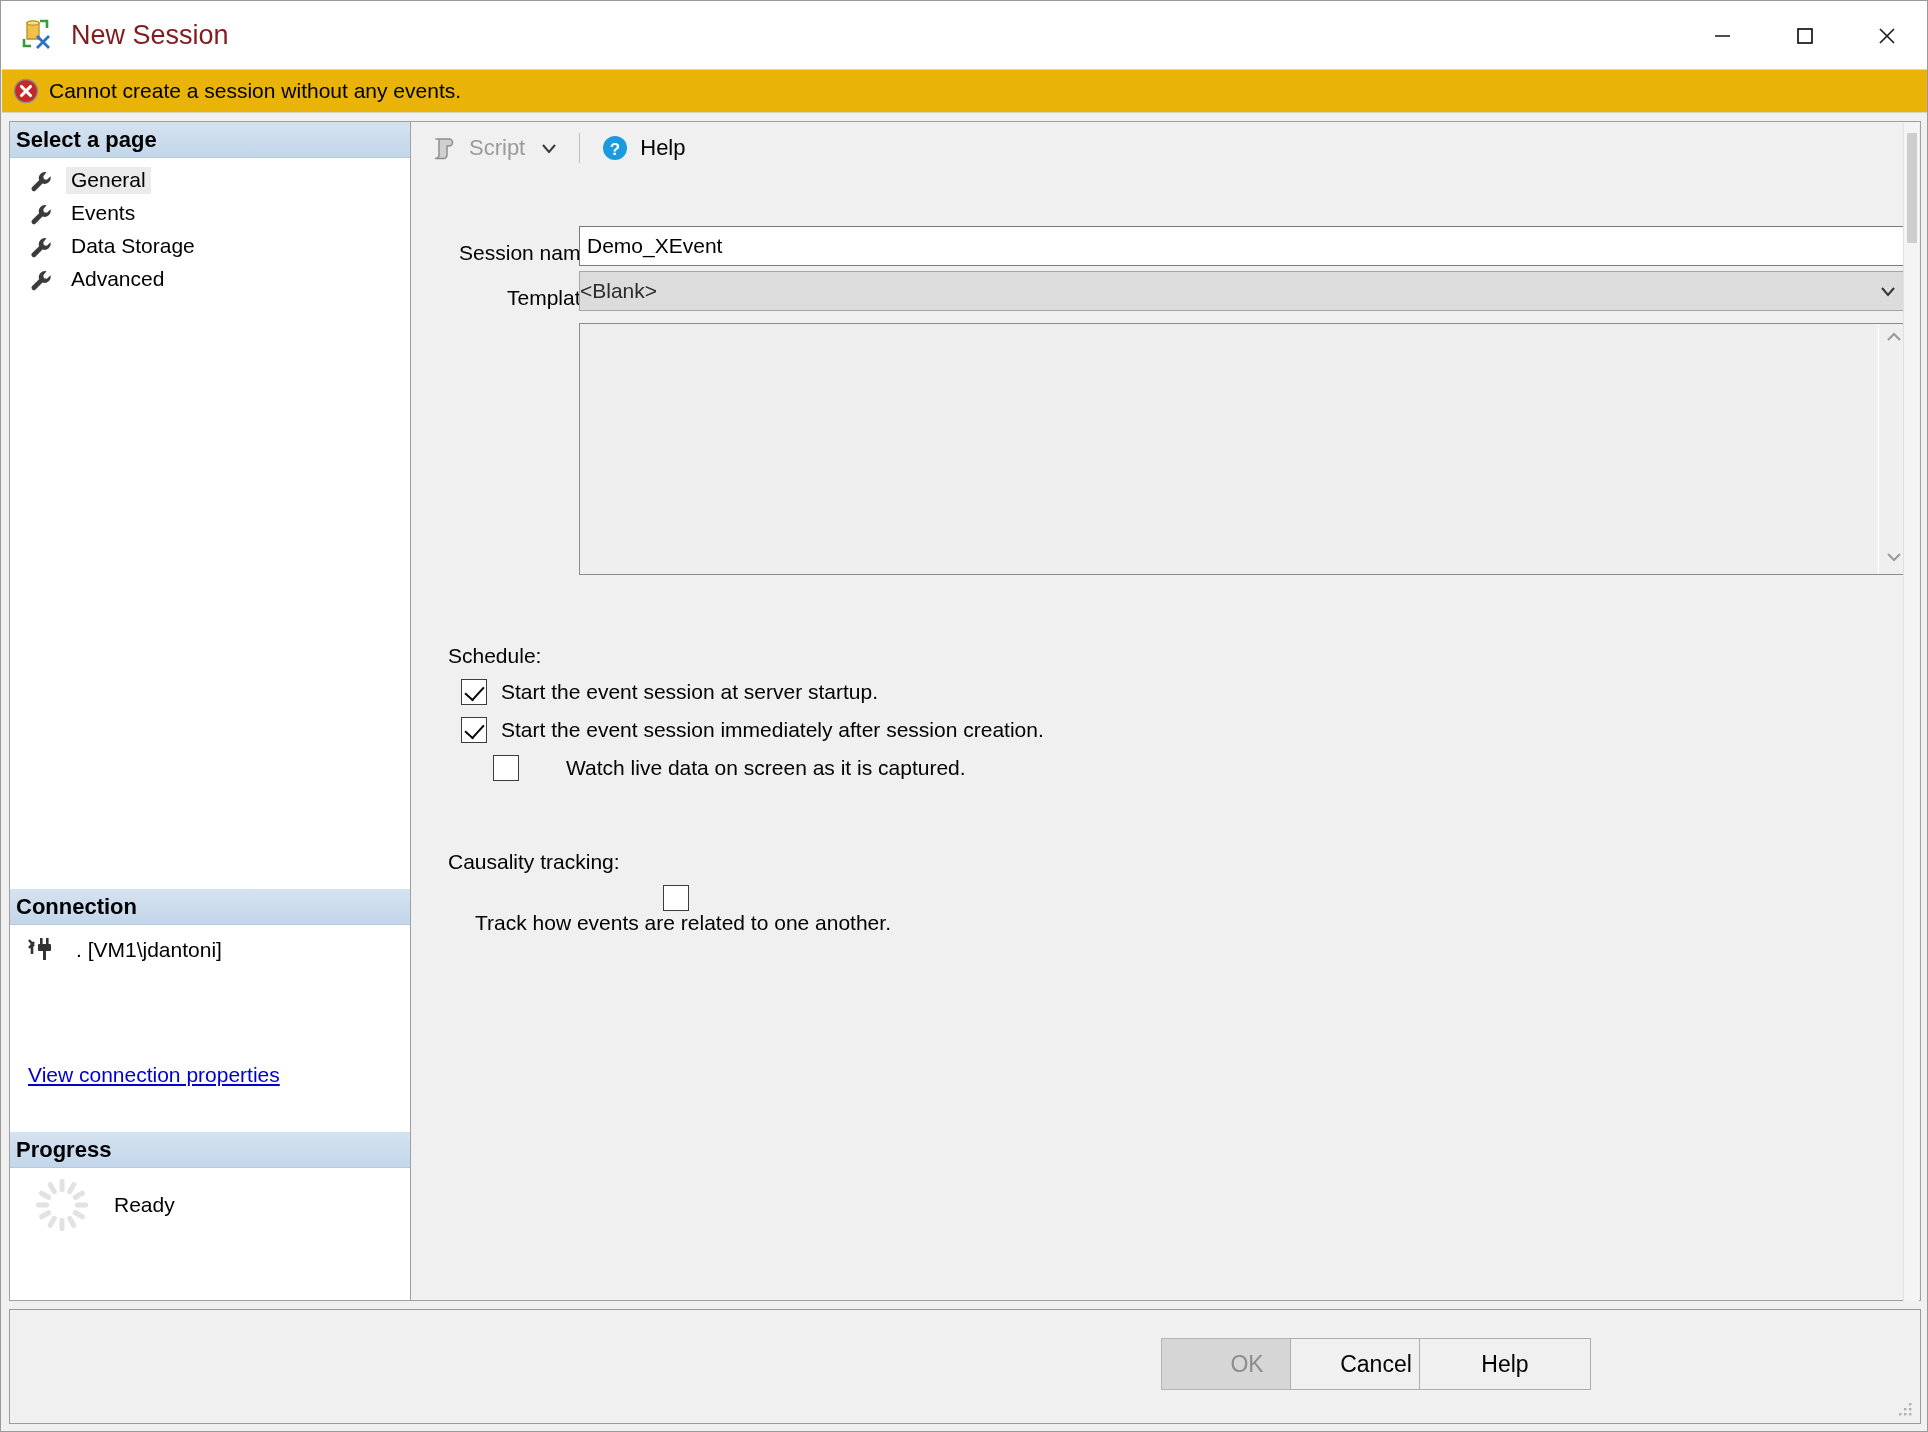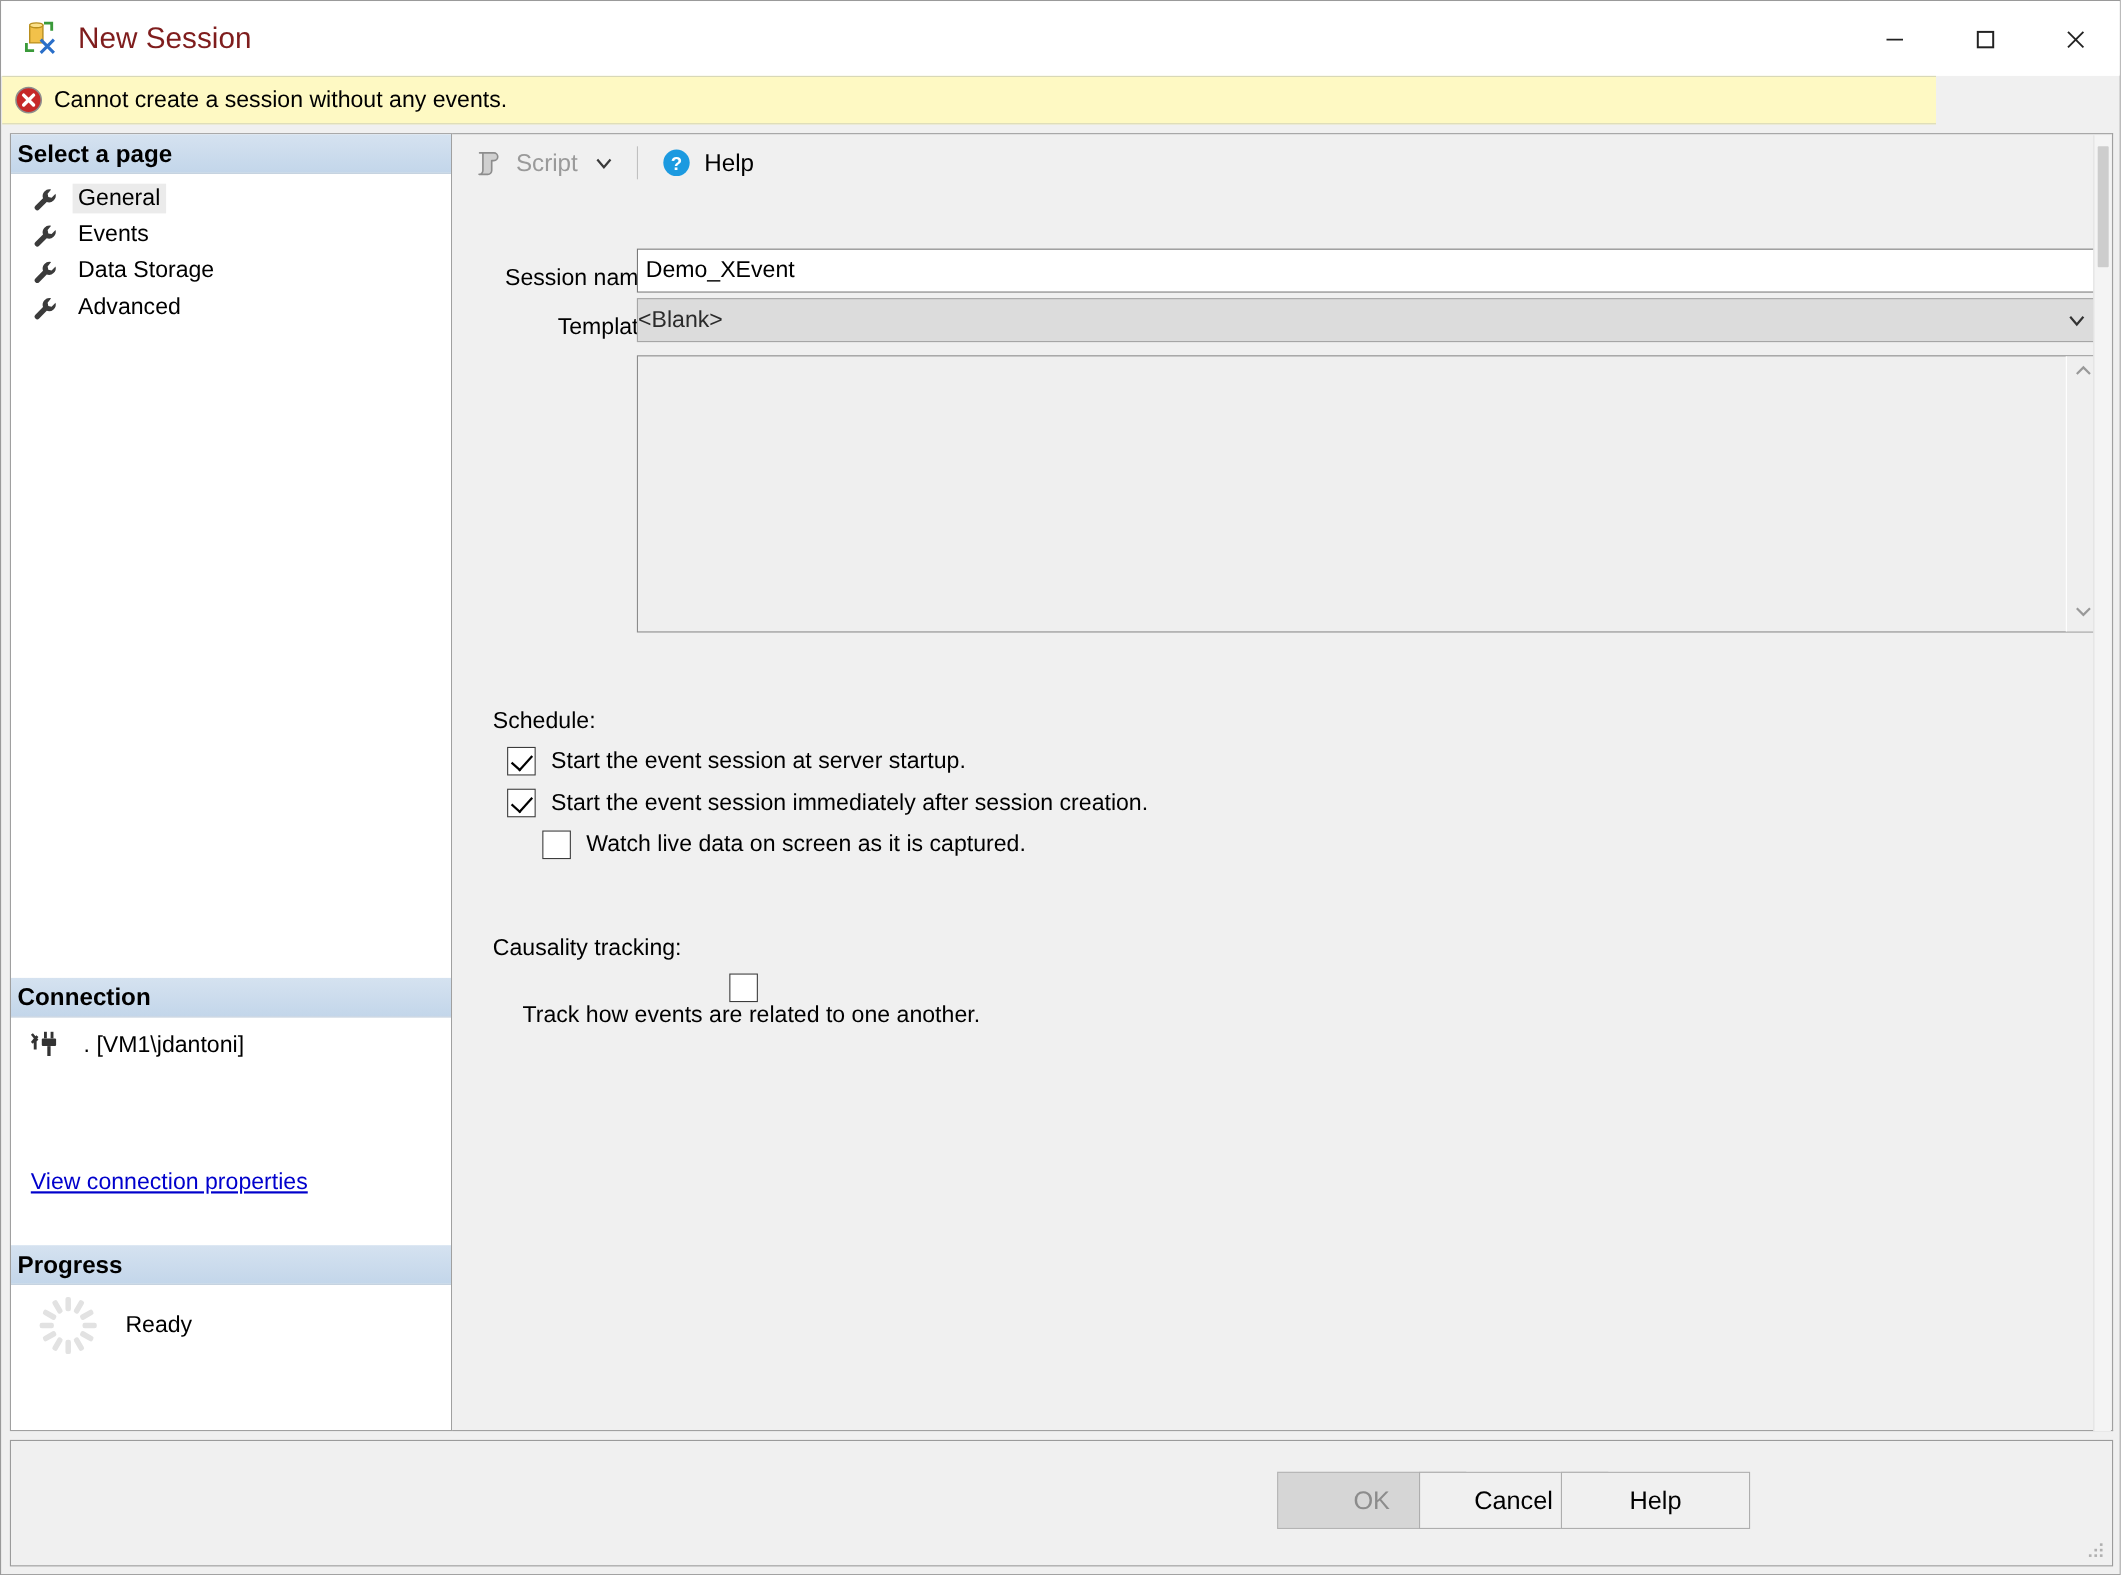--- a/index.html
+++ b/index.html
@@ -58,23 +58,23 @@
     align-items: center;
     justify-content: center;
     background: #ffffff;
   }
   .win-btn svg { display: block; }
 
   
   #warning-bar {
     position: absolute;
     left: 1px; top: 68px;
-    width: 1758px;
+    width: 1926px;
     height: 44px;
-    background: #fef9c3;
+    background: #eab308;
     border-top: 1px solid #d8d8b8;
     border-bottom: 1px solid #d8d8b8;
     box-sizing: border-box;
     display: flex;
     align-items: center;
   }
   #warning-icon {
     width: 26px; height: 26px;
     margin-left: 11px;
     flex: none;
@@ -338,21 +338,21 @@
     transform: rotate(42deg);
   }
   .cb-text-label {
     font-size: 21px;
     color: #000;
     margin-left: 14px;
     white-space: nowrap;
   }
   #cb-startup { left: 50px; top: 505px; }
   #cb-immediate { left: 50px; top: 543px; }
-  #cb-watch { left: 82px; top: 581px; }
+  #cb-watch { left: 82px; top: 581px; gap: 33px; }
   #cb-track { left: 50px; top: 711px; flex-direction: column; }
 
   
   #outer-scrollbar {
     position: absolute;
     right: 1px; top: 1px;
     width: 16px;
     height: 1178px;
     background: #f4f4f4;
     border-left: 1px solid #e0e0e0;

